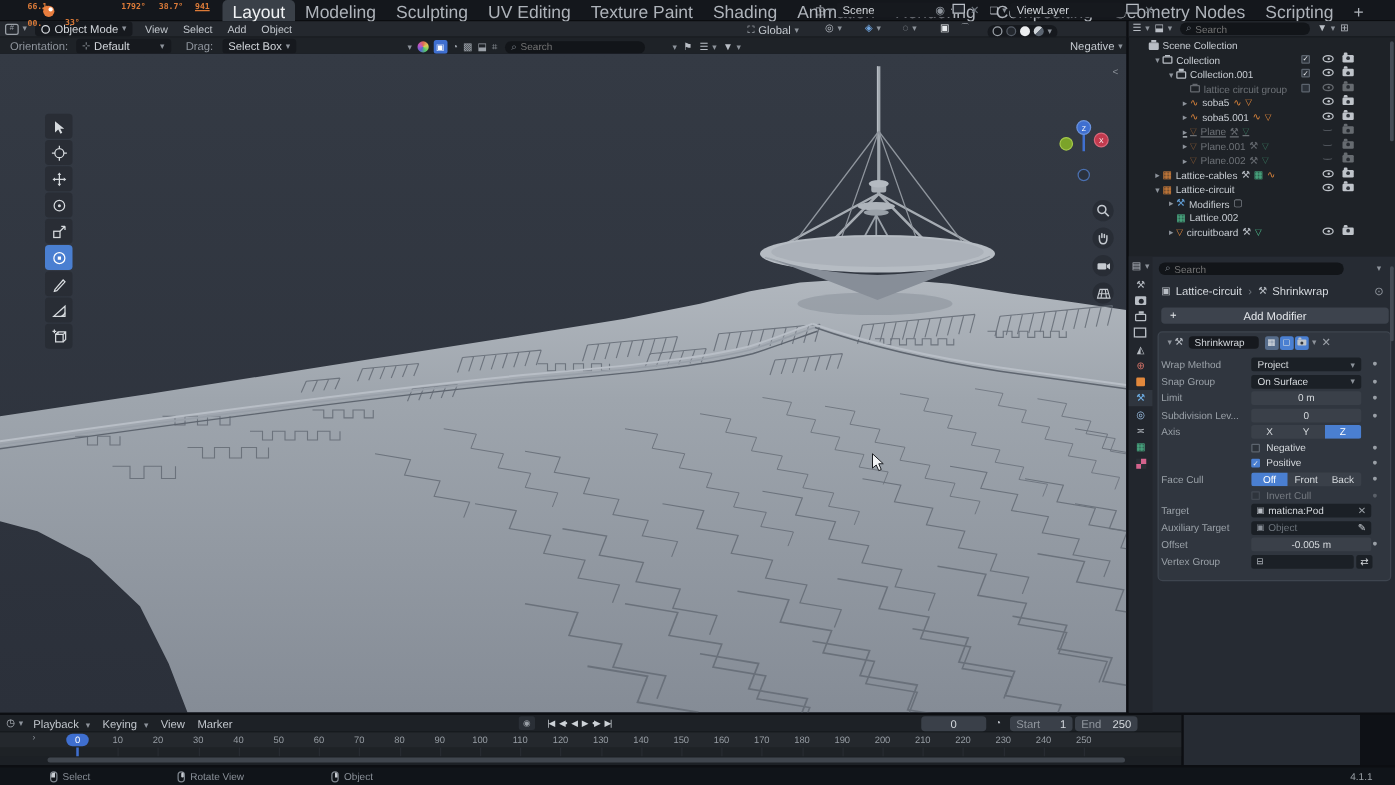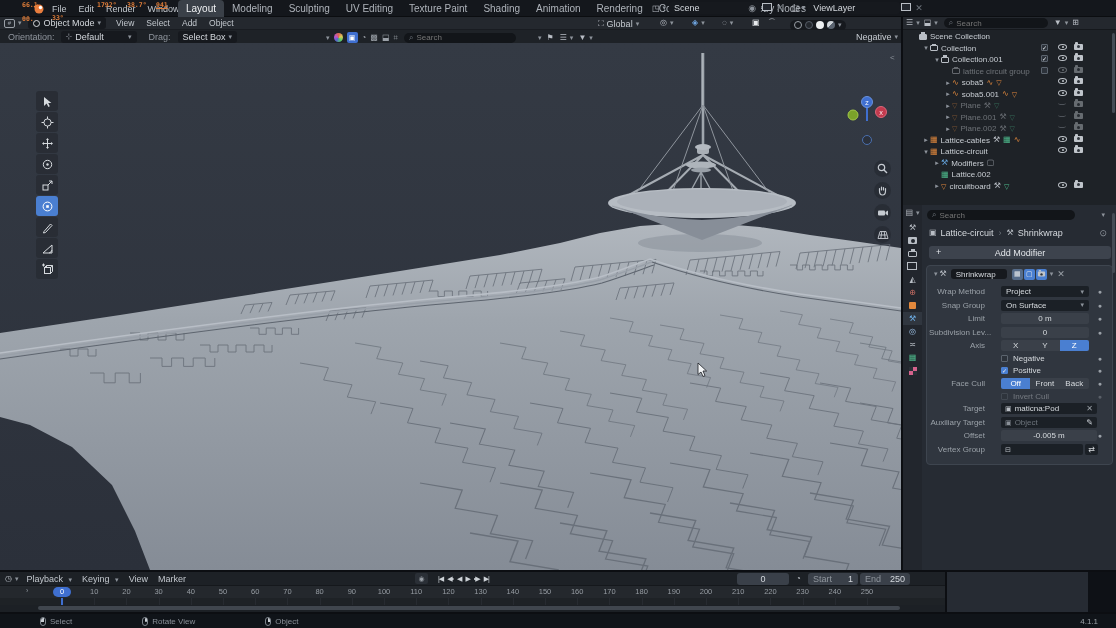--- a/index.html
+++ b/index.html
@@ -8,21 +8,21 @@
   #app{position:relative;width:1116px;height:628px;background:#0c0e12;overflow:hidden;color:#c6cbd1;font-size:9px}
   .abs{position:absolute}
   .flex{display:flex;align-items:center}
   .pill{display:inline-flex;align-items:center;background:#16191e;border-radius:3px;padding:0 5px;height:12px;color:#d4d8dd;white-space:nowrap}
   .chev{color:#8d939b;font-size:7px;margin-left:3px}
   .menu{color:#c2c7cd;margin-right:12px;white-space:nowrap}
   .dim{color:#90969e}
   input{font-family:inherit}
   
   #topbar{left:0;top:0;width:1116px;height:17px;background:#14171c;border-bottom:1px solid #0b0d10}
-  .wtab{height:17px;display:flex;align-items:center;padding:0 8px;color:#aeb3ba;white-space:nowrap;font-size:10px}
+  .wtab{height:17px;display:flex;align-items:center;padding:0 8px;color:#aeb3ba;white-space:nowrap;font-size:14px}
   .wtab.active{background:#3a4048;color:#f0f2f4;border-radius:4px 4px 0 0}
   
   #vph{left:0;top:17px;width:901px;height:13px;background:#24282e;border-bottom:1px solid #191c21}
   #vpt{left:0;top:30px;width:901px;height:13px;background:#1e2227}
   #vph .menu,#vpt .menu{font-size:8.5px}
   .sphere{width:8px;height:8px;border-radius:50%;display:inline-block;margin-left:3px}
   
   #viewport{left:0;top:43px;width:901px;height:527px;background:#2d333c;overflow:hidden}
   #lefttools{left:36px;top:48px;width:22px}
   .tbtn{width:22px;height:20px;background:rgba(40,45,52,.92);margin-bottom:1px;border-radius:3px;display:flex;align-items:center;justify-content:center}
@@ -51,21 +51,21 @@
   .ic-chk{width:7px;height:7px;border-radius:1px;background:#2c323a;border:1px solid #5c646e;color:#e8ebee;font-size:6px;display:inline-flex;align-items:center;justify-content:center}
   .ic-chk.off{color:transparent}
   .ic-coll{width:8px;height:6px;border:1px solid #b9bec5;border-radius:1px;position:relative;display:inline-block}
   .ic-coll:before{content:"";position:absolute;left:1px;top:-2.5px;width:4px;height:1.5px;background:#b9bec5}
   .ic-coll.fill{background:#b9bec5}
   
   #props{left:903px;top:205px;width:213px;height:365px;background:#262b33}
   #ptabs{position:absolute;left:0;top:0;width:19px;height:365px;background:#22262d}
   .ptab{width:19px;height:13px;display:flex;align-items:center;justify-content:center;font-size:9px}
   .ptab.active{background:#30363f}
-  .plabel{width:72px;text-align:right;color:#9aa1a8;font-size:8px;padding-right:16px;flex:none;white-space:nowrap}
+  .plabel{width:72px;text-align:left;color:#9aa1a8;font-size:8px;padding-right:16px;flex:none;white-space:nowrap}
   .pfield{background:#1b2026;border-radius:2px;height:11px;display:flex;align-items:center;justify-content:center;color:#d6dade;font-size:8px;position:relative}
   .prow{height:13.5px;display:flex;align-items:center;position:relative}
   .pdot{position:absolute;right:4px;color:#9aa0a7;font-size:7px}
   .seg{display:flex;height:11px;border-radius:2px;overflow:hidden;background:#3a4049}
   .seg span{width:29.3px;display:flex;align-items:center;justify-content:center;color:#d6dade;font-size:8px}
   .seg span.on{background:#4a7fd1;color:#fff}
   .mtoggle{width:11px;height:11px;border-radius:2px;display:flex;align-items:center;justify-content:center;margin-left:1px;font-size:7px;color:#dfe3e7}
   .ic-chk2{width:8px;height:8px;background:conic-gradient(#d4628c 0 25%,#2a2f36 0 50%,#d4628c 0 75%,#2a2f36 0);display:inline-block}
   .ic-imgs{width:8px;height:6px;border:1px solid #b9bec5;position:relative;display:inline-block}
   .ic-imgs:before{content:"";position:absolute;left:-3px;top:-3px;width:8px;height:6px;border:1px solid #b9bec5;background:#22262d}
@@ -96,27 +96,20 @@
 <div id="app">
 
   <div id="topbar" class="abs flex">
     <span class="abs" style="left:33px;top:3px">
       <svg width="13" height="11">
           <circle cx="6" cy="6" r="4.5" fill="#e87d3e"></circle>
           <circle cx="7.5" cy="4.5" r="1.7" fill="#fff"></circle>
           <path d="M1,4 L5,2" stroke="#e87d3e" stroke-width="1.5"></path>
         </svg>
     </span>
-    <span class="abs flex" id="topmenus" style="left:52px;top:0;height:17px">
-        <span class="menu">File</span>
-        <span class="menu">Edit</span>
-        <span class="menu">Render</span>
-        <span class="menu">Window</span>
-        <span class="menu">Help</span>
-      </span>
     <span class="abs flex" id="wstabs" style="left:178px;top:0;height:17px">
         <span class="wtab active">Layout</span>
         <span class="wtab">Modeling</span>
         <span class="wtab">Sculpting</span>
         <span class="wtab">UV Editing</span>
         <span class="wtab">Texture Paint</span>
         <span class="wtab">Shading</span>
         <span class="wtab">Animation</span>
         <span class="wtab">Rendering</span>
         <span class="wtab">Compositing</span>
@@ -516,21 +509,21 @@
           <span class="gi" style="margin-left: 3px;">
             <span class="gtxt" style="color:#e2883c;font-size:7px">▽</span>
           </span>
           <span class="ocol gi" style="left: 155px;">
             <span class="ic-eye"></span>
           </span>
           <span class="ocol gi" style="left: 171px;">
             <span class="ic-cam"></span>
           </span>
         </div>
-        <div class="orow grayed" style="padding-left: 41px;">
+        <div class="orow grayed" style="padding-left: 41px; text-decoration: underline;">
           <span class="ochev">▸</span>
           <span class="gi">
             <span class="gtxt" style="color:#e2883c;font-size:7px">▽</span>
           </span>
           <span class="lbl">Plane</span>
           <span class="gi" style="margin-left: 3px;">
             <span class="gtxt" style="color:#b9bec5;font-size:8px">⚒</span>
           </span>
           <span class="gi" style="margin-left: 3px;">
             <span class="gtxt" style="color:#4fbf8f;font-size:7px">▽</span>

